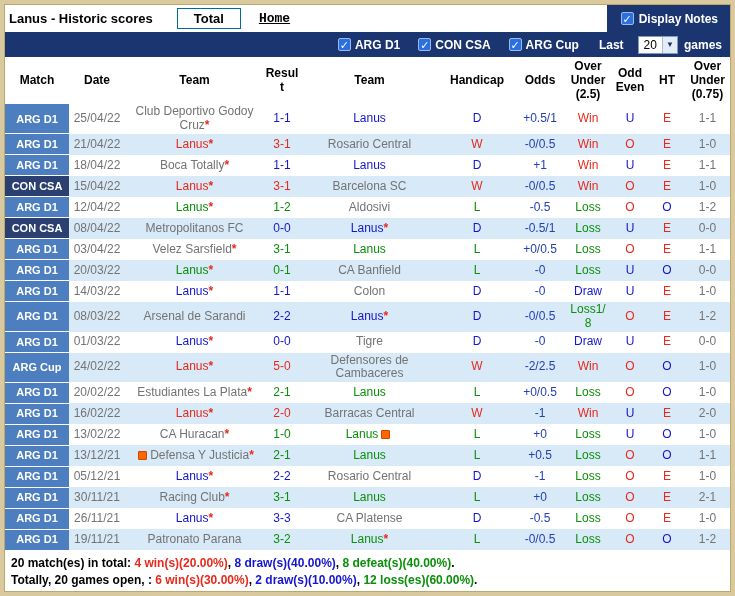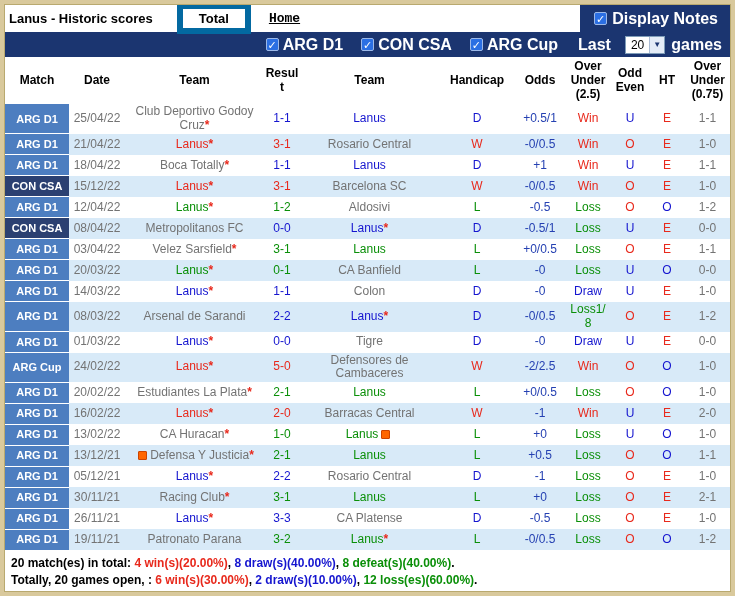--- a/index.html
+++ b/index.html
@@ -11,24 +11,24 @@
   html,body{margin:0;padding:0;}
   body{font-family:"Liberation Sans",sans-serif;background:var(--tan);}
   .page{width:735px;height:596px;background:var(--tan);padding:4px;overflow:hidden;position:relative;}
   .content{width:727px;height:588px;background:#fff;border:1px solid #b9a96f;overflow:hidden;}
 
   
   .topbar{display:flex;height:27px;align-items:stretch;background:#fff;}
   .topbar-left{display:flex;align-items:center;flex:1;padding-left:4px;}
   .title{font-size:13px;font-weight:bold;color:#000;margin-right:24px;white-space:nowrap;}
   .tab{font-size:13px;font-weight:bold;color:#000;cursor:pointer;}
-  .tab-active{border:6px solid #0369a1;background:#fff;padding:2px 16px;}
+  .tab-active{border:1px solid #0369a1;background:#fff;padding:2px 16px;}
   .tab-link{margin-left:18px;text-decoration:underline;font-family:Liberation Mono, monospace;}
   .topbar-right{display:flex;align-items:center;background:var(--navy);padding:0 12px 0 14px;gap:5px;}
-  .nav-label{color:#fff;font-size:16px;font-weight:bold;white-space:nowrap;}
+  .nav-label{color:#fff;font-size:12px;font-weight:bold;white-space:nowrap;}
 
   
   .navbar{display:flex;height:25px;align-items:center;background:var(--navy);padding:0 8px;}
   .nav-right{display:flex;align-items:center;margin-left:auto;gap:6px;}
   .nav-group{display:flex;align-items:center;gap:4px;margin-left:12px;}
   .cb{display:inline-block;width:13px;height:13px;background:var(--cb);color:#fff;font-size:11px;
       line-height:13px;text-align:center;border:1px solid #9db9e8;border-radius:2px;cursor:pointer;}
   .select{display:inline-flex;align-items:center;background:#fff;border:1px solid #7f9db9;height:18px;margin-left:8px;cursor:pointer;}
   .select .val{font-size:12px;color:#000;padding:0 5px;min-width:18px;}
   .select .arrow{width:15px;height:16px;background:#e4ecf7;color:var(--navy);font-size:8px;
@@ -166,21 +166,21 @@
             <td class="c-draw">D</td>
             <td class="c-hcp">+1</td>
             <td class="c-win">Win</td>
             <td class="c-draw">U</td>
             <td class="c-win">E</td>
             <td class="c-black">1-1</td>
             <td class="c-win">O</td>
           </tr>
           <tr>
             <td class="league lg-dark">CON CSA</td>
-            <td class="c-black">15/12/22</td>
+            <td class="c-black">15/04/22</td>
             <td><span class="c-win">Lanus</span><span class="star">*</span></td>
             <td class="c-win">3-1</td>
             <td><span class="c-black">Barcelona SC</span></td>
             <td class="c-win">W</td>
             <td class="c-hcp">-0/0.5</td>
             <td class="c-win">Win</td>
             <td class="c-win">O</td>
             <td class="c-win">E</td>
             <td class="c-black">1-0</td>
             <td class="c-win">O</td>

